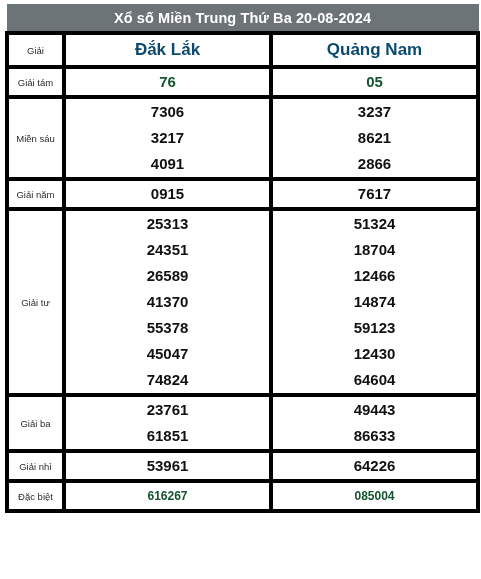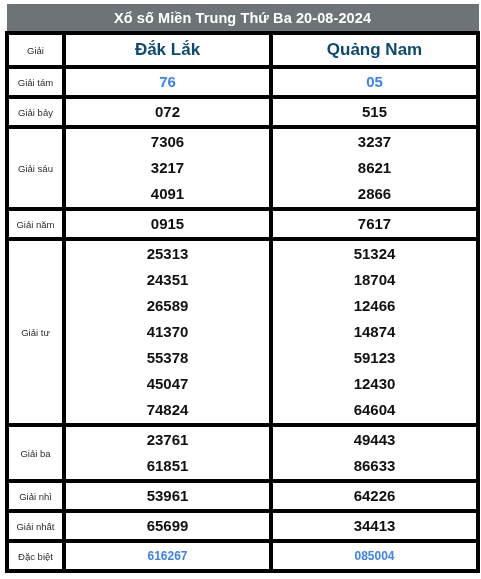--- a/index.html
+++ b/index.html
@@ -63,21 +63,21 @@
     text-align: center;
     font-size: 15px;
     font-weight: bold;
     color: #111111;
   }
   .num-cell .num {
     display: block;
     line-height: 26px;
     height: 26px;
   }
-  .num-cell.accent { color: #3b82f6; }
+  .num-cell.accent { color: #14532d; }
   .num-cell.special .num { font-size: 12px; }
 </style>
 </head>
 <body>
 
 <div class="page">
   <table class="lottery-table">
     <colgroup>
       <col class="col-label">
       <col class="col-prov">
@@ -97,30 +97,21 @@
         <tr>
           <td class="prize-label">Giải tám</td>
           <td class="num-cell accent">
             <span class="num">76</span>
           </td>
           <td class="num-cell accent">
             <span class="num">05</span>
           </td>
         </tr>
         <tr>
-          <td class="prize-label">Giải bảy</td>
-          <td class="num-cell">
-            <span class="num">072</span>
-          </td>
-          <td class="num-cell">
-            <span class="num">515</span>
-          </td>
-        </tr>
-        <tr>
-          <td class="prize-label">Giải sáu</td>
+          <td class="prize-label">Miền sáu</td>
           <td class="num-cell">
             <span class="num">7306</span>
             <span class="num">3217</span>
             <span class="num">4091</span>
           </td>
           <td class="num-cell">
             <span class="num">3237</span>
             <span class="num">8621</span>
             <span class="num">2866</span>
           </td>
@@ -169,29 +160,20 @@
         <tr>
           <td class="prize-label">Giải nhì</td>
           <td class="num-cell">
             <span class="num">53961</span>
           </td>
           <td class="num-cell">
             <span class="num">64226</span>
           </td>
         </tr>
         <tr>
-          <td class="prize-label">Giải nhất</td>
-          <td class="num-cell">
-            <span class="num">65699</span>
-          </td>
-          <td class="num-cell">
-            <span class="num">34413</span>
-          </td>
-        </tr>
-        <tr>
           <td class="prize-label">Đặc biệt</td>
           <td class="num-cell accent special">
             <span class="num">616267</span>
           </td>
           <td class="num-cell accent special">
             <span class="num">085004</span>
           </td>
         </tr>
       </tbody>
   </table>

